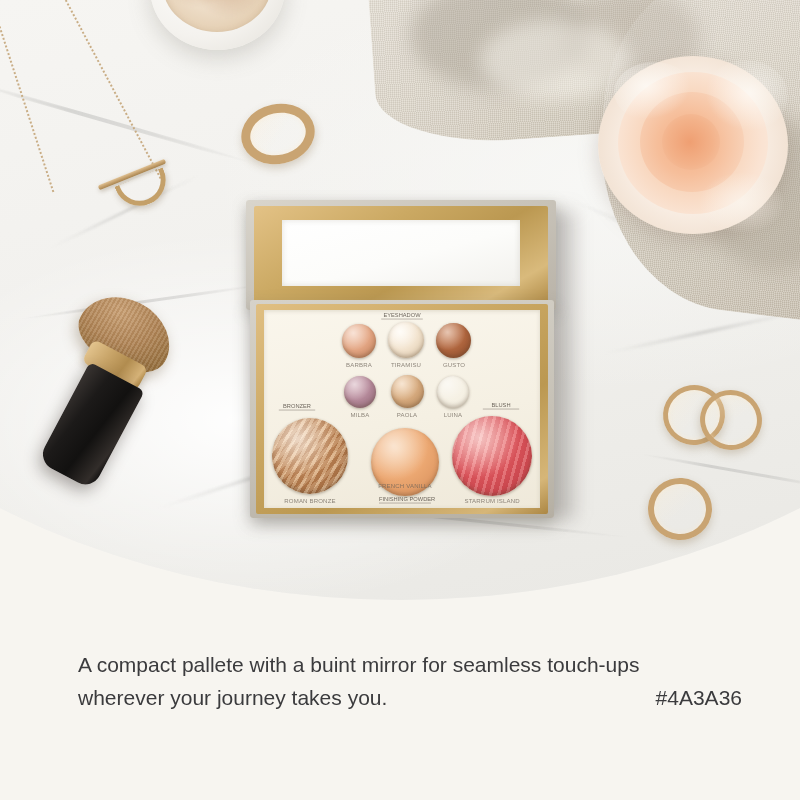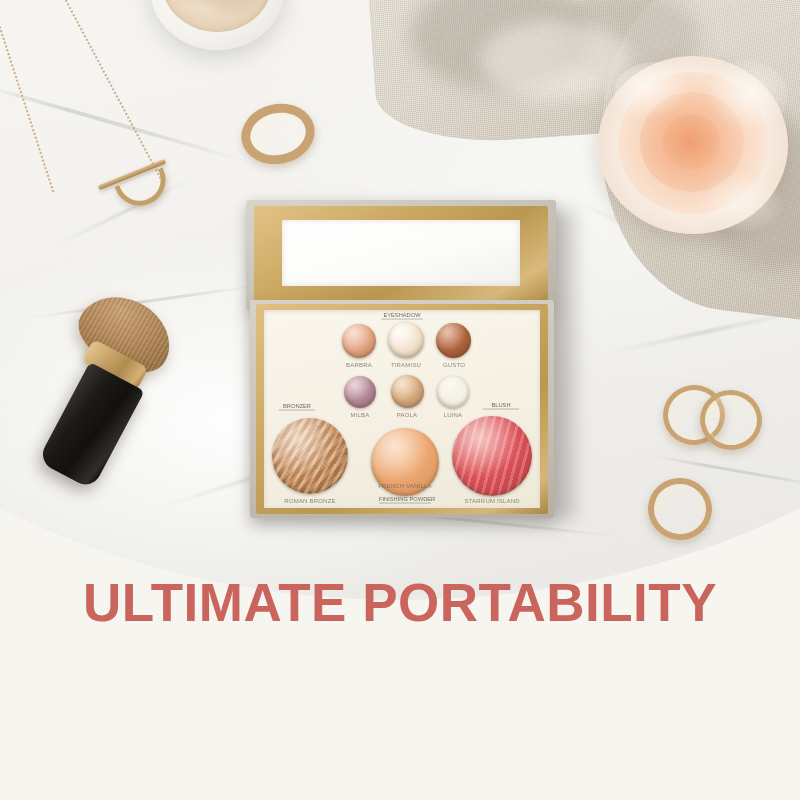--- a/index.html
+++ b/index.html
@@ -406,16 +406,22 @@
 
       <div class="pan-label" style="left:20px;top:301px;width:100px;font-size:11px;">ROMAN BRONZE</div>
       <div class="pan-label" style="left:115px;top:286px;width:100px;font-size:11px;">FRENCH VANILLA</div>
       <div class="sec-label" style="left:115px;top:300px;width:100px;font-size:11px;">FINISHING POWDER</div>
       <div class="pan-label" style="left:202px;top:301px;width:100px;font-size:11px;">STARRUM ISLAND</div>
     </div>
 
   </div>
 
   <div id="footer">
-    <div id="headline">ULTIMATE PORTABILITY</div>
+    <div id="subwrap">
+      <div id="subtext">A compact pallete with a buint mirror for seamless touch-ups</div>
+      <div id="taglinerow">
+        <span id="tagend">wherever your journey takes you.</span>
+        <span id="hashtag">#4A3A36</span>
+      </div>
+    </div>
   </div>
 
 </div>
 
 </body></html>

